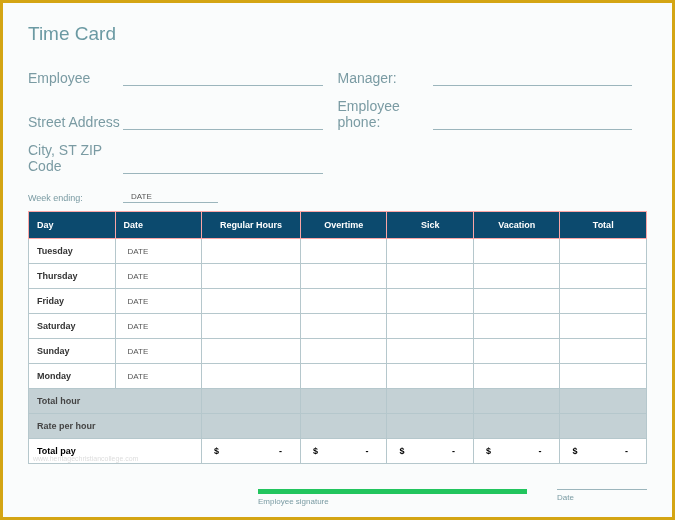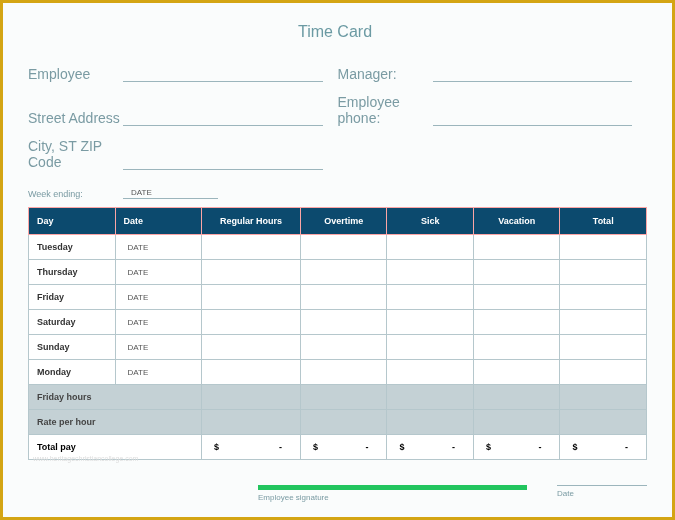--- a/index.html
+++ b/index.html
@@ -10,23 +10,23 @@
       background: #fff;
       border: 3px solid #d4a514;
       position: relative;
     }
     .page {
       padding: 20px 25px;
       background: #fafcfc;
       height: 100%;
     }
     .title {
-      text-align: center;
+      text-align: left;
       color: #6b9aa3;
-      font-size: 16px;
+      font-size: 19px;
       font-weight: 300;
       margin-bottom: 25px;
       margin-right: 5px;
     }
     .info-row {
       display: flex;
       margin-bottom: 12px;
       font-size: 14px;
     }
     .info-left { width: 50%; display: flex; align-items: flex-end; }
@@ -234,21 +234,21 @@
         <tr>
           <td class="day-name">Monday</td>
           <td class="date-cell">DATE</td>
           <td></td>
           <td></td>
           <td></td>
           <td></td>
           <td></td>
         </tr>
         <tr class="summary-row">
-          <td colspan="2">Friday hours</td>
+          <td colspan="2">Total hour</td>
           <td></td>
           <td></td>
           <td></td>
           <td></td>
           <td></td>
         </tr>
         <tr class="summary-row">
           <td colspan="2">Rate per hour</td>
           <td></td>
           <td></td>

